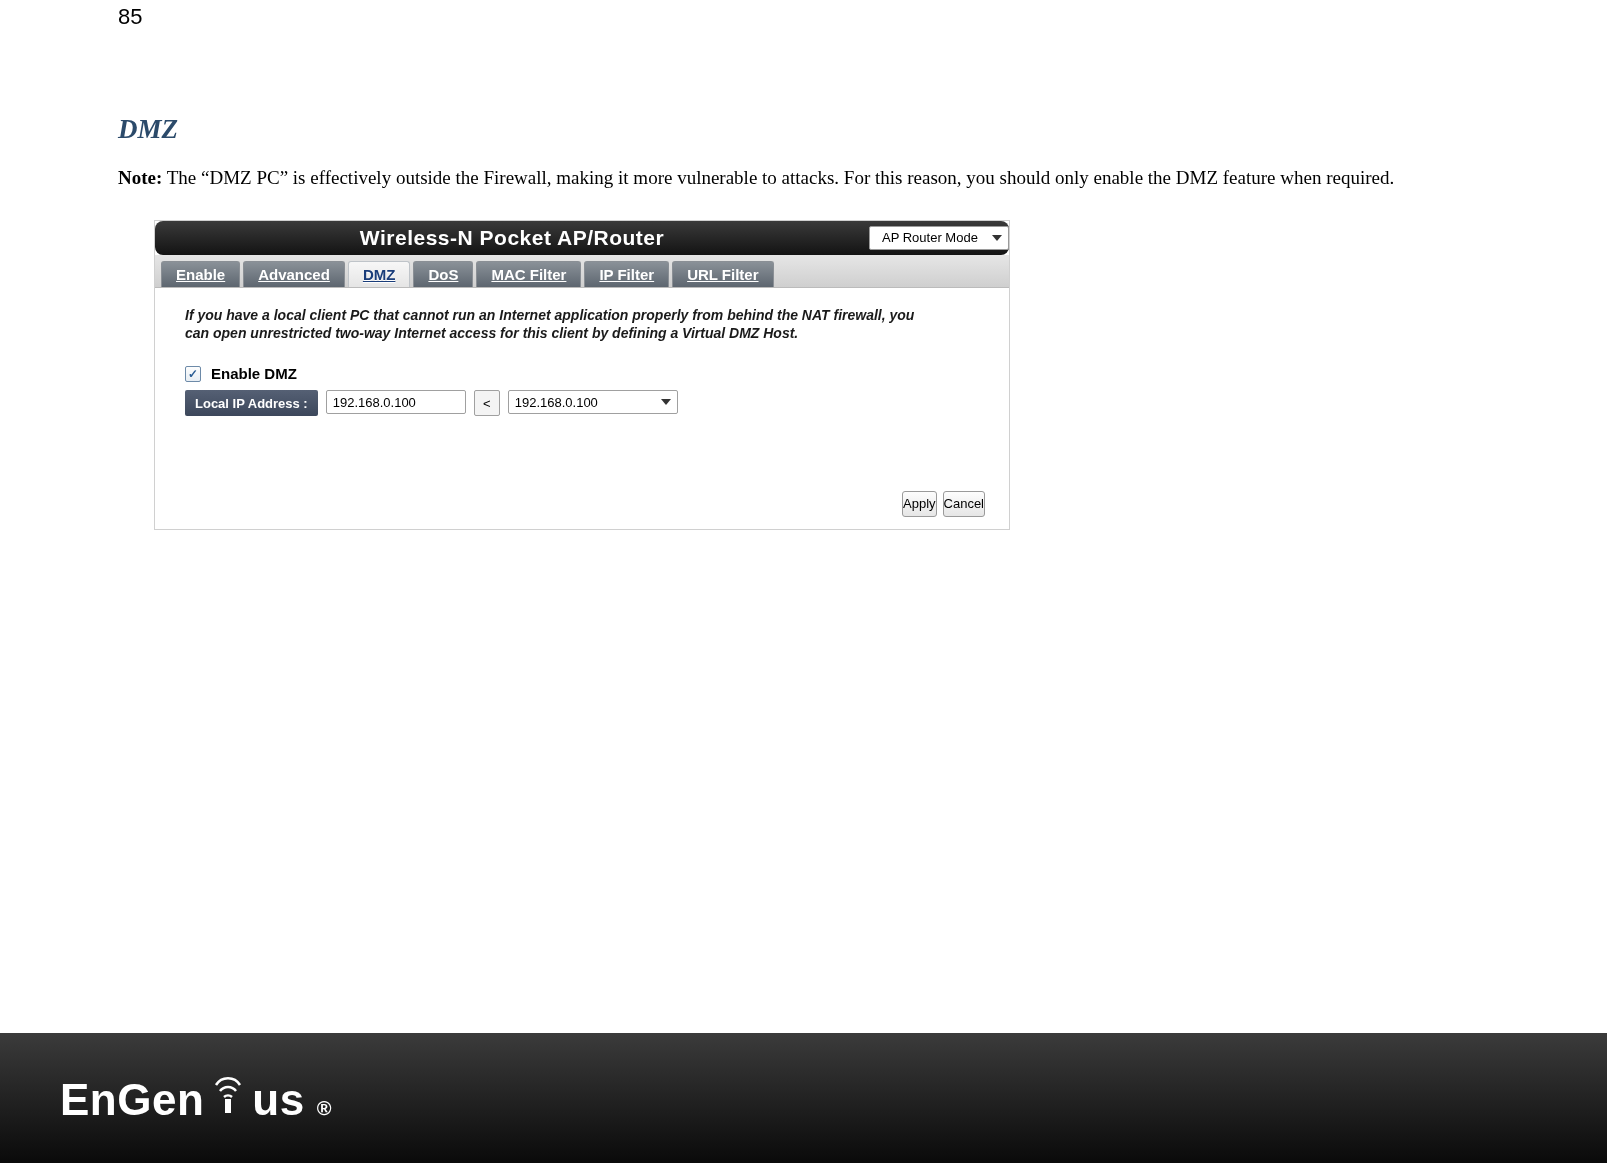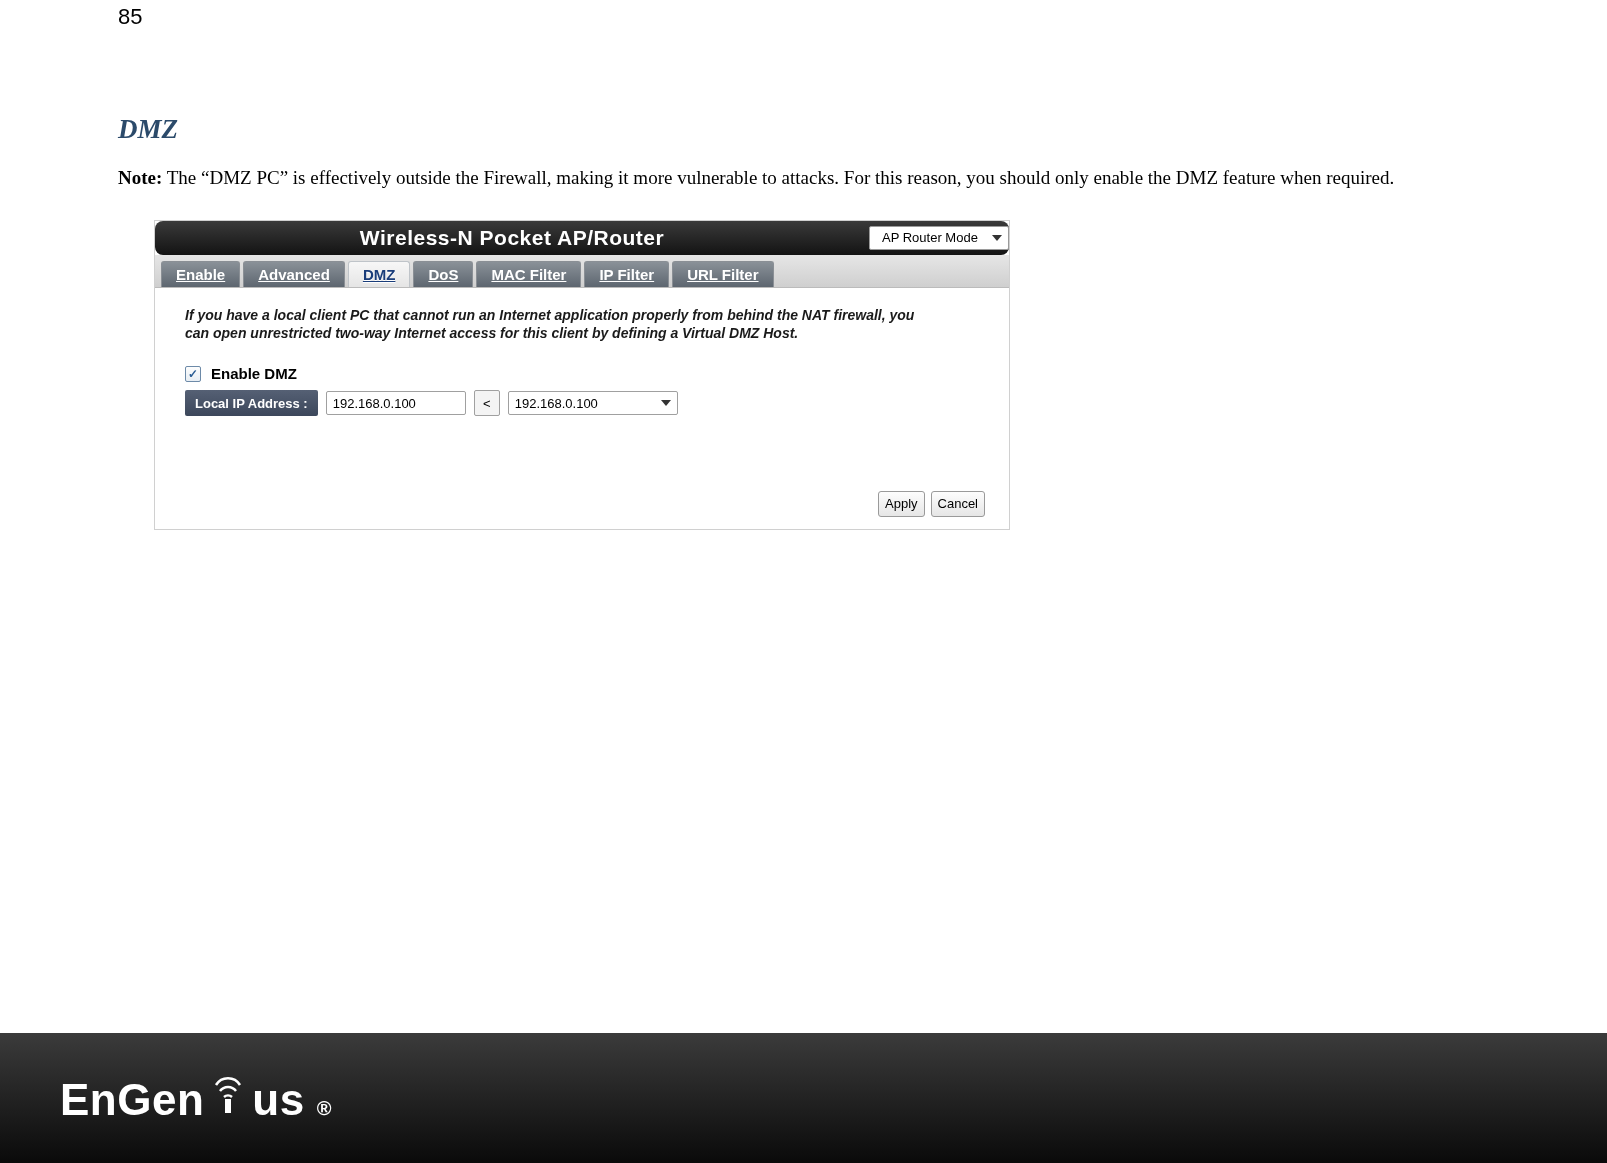--- a/index.html
+++ b/index.html
@@ -168,21 +168,20 @@
     margin-right: 10px;
     box-sizing: border-box;
   }
   .chk .tick { font-size: 12px; color: #2a5d94; font-weight: bold; line-height: 1; }
   .chk-label {
     font-weight: bold;
     font-size: 15px;
   }
   .field-row {
     display: flex;
-    align-items: center;
     gap: 8px;
     margin-top: 2px;
   }
   .field-label {
     display: inline-flex;
     align-items: center;
     height: 26px;
     padding: 0 10px;
     background: linear-gradient(#556074, #3c475b);
     color: #fff;
@@ -236,21 +235,21 @@
   }
   .action-row {
     position: absolute;
     right: 24px;
     bottom: 12px;
     display: flex;
     gap: 6px;
   }
   .action-btn {
     height: 24px;
-    padding: 0 6px;
+    padding: 0 0;
     border: 1px solid #9a9a9a;
     border-radius: 3px;
     background: linear-gradient(#fdfdfd, #e6e6e6);
     font-size: 13px;
     display: inline-flex;
     align-items: center;
     cursor: pointer;
   }
   .chev svg { display: block; }
 

